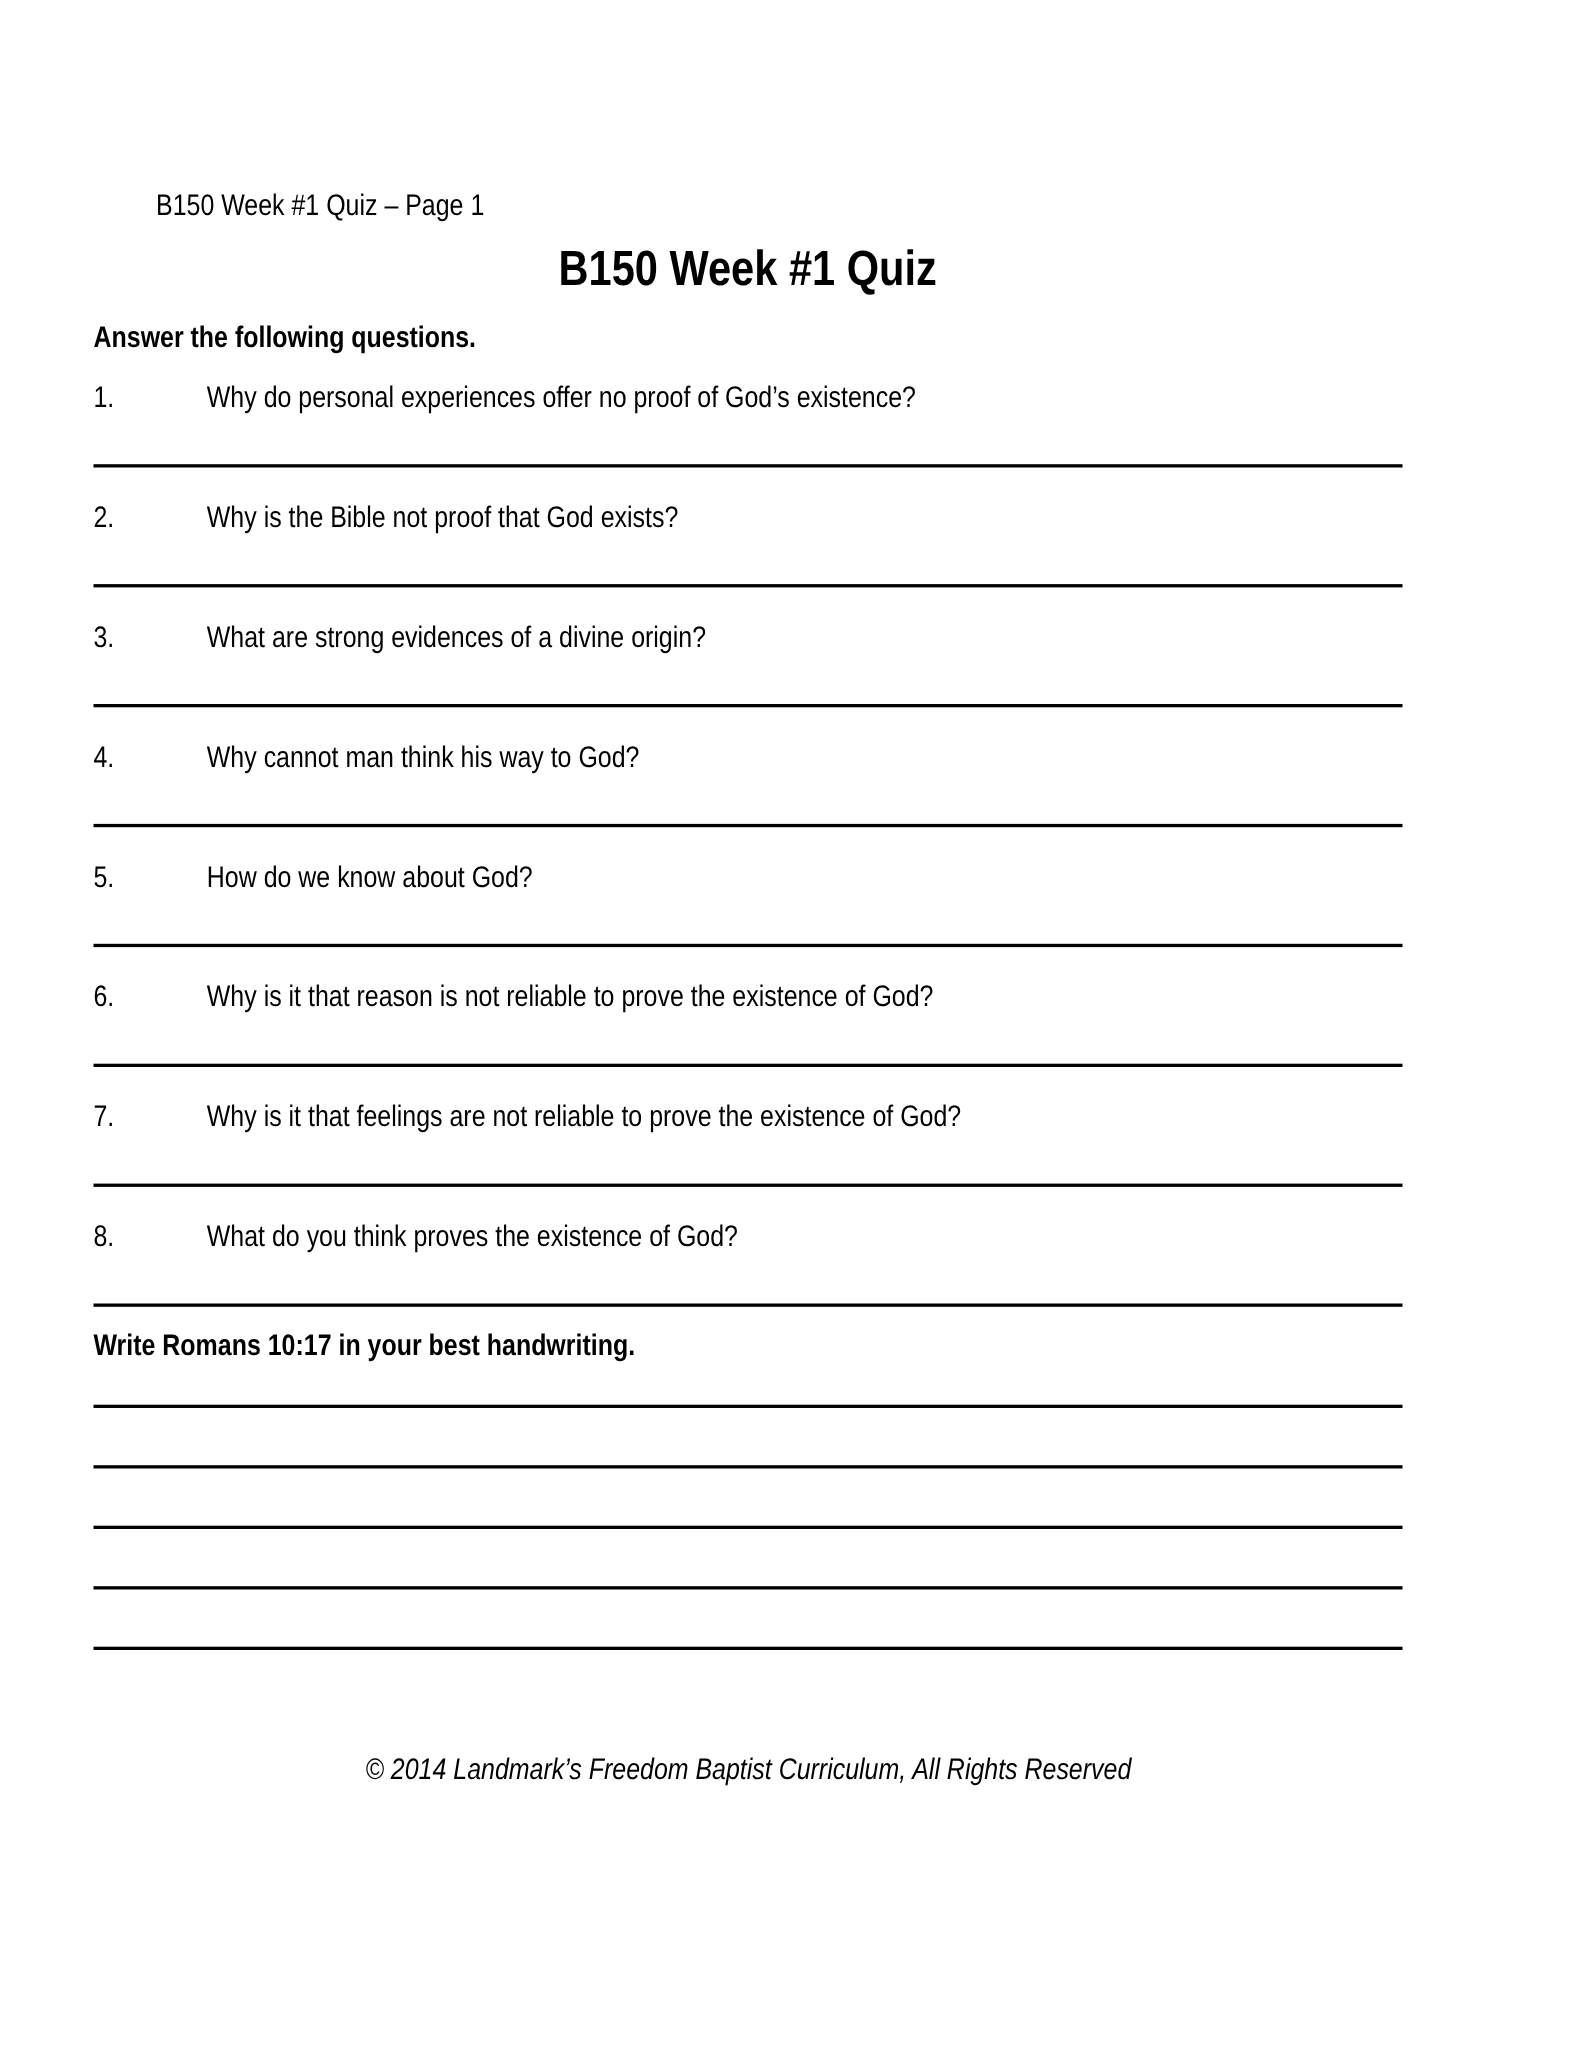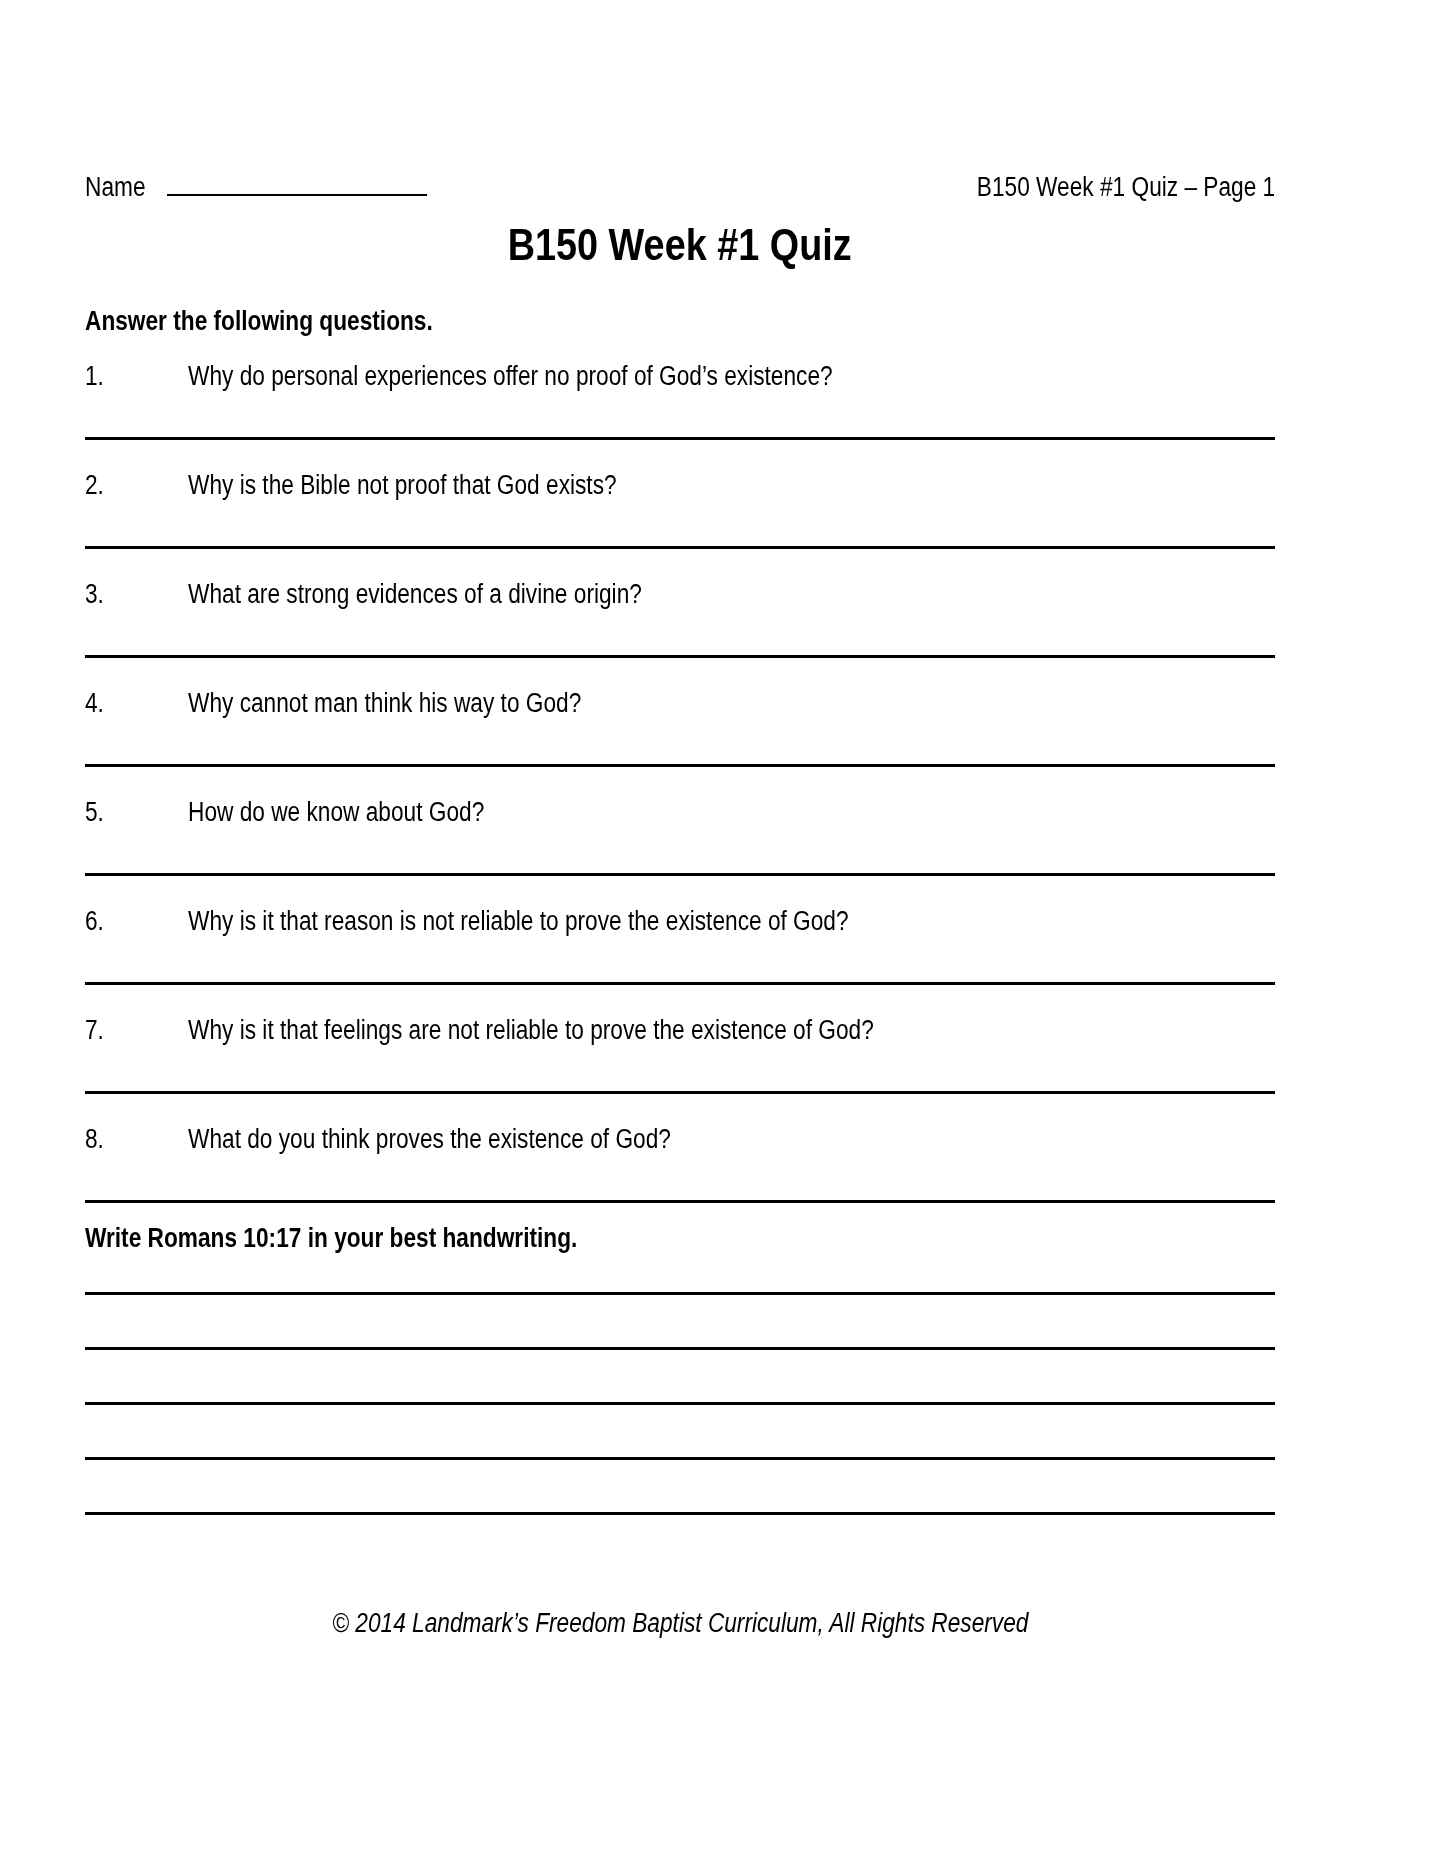--- a/index.html
+++ b/index.html
@@ -42,21 +42,21 @@
     margin-left: 10px;
   }
   .title {
     margin-top: 16px;
     text-align: center;
     font-size: 45px;
     line-height: 52px;
     font-weight: bold;
   }
   .instructions {
-    margin-top: 34px;
+    margin-top: 20px;
     font-size: 27px;
     line-height: 32px;
     font-weight: bold;
   }
   .q-list { margin-top: 23px; }
   .q-block + .q-block { margin-top: 29px; }
   .q-row {
     display: flex;
     font-size: 27px;
     line-height: 32px;
@@ -87,23 +87,20 @@
     line-height: 32px;
     font-style: italic;
   }
 </style>
 </head>
 <body>
 
 <div class="page">
 
   <div class="header-row">
-    <div>
-      <span class="stext">Name</span><span class="name-blank"></span>
-    </div>
     <span class="stext stext-r">B150 Week #1 Quiz – Page 1</span>
   </div>
 
   <h1 class="title"><span class="stext stext-c">B150 Week #1 Quiz</span></h1>
 
   <div class="instructions"><span class="stext">Answer the following questions.</span></div>
 
   <div class="q-list">
 
     <div class="q-block">

